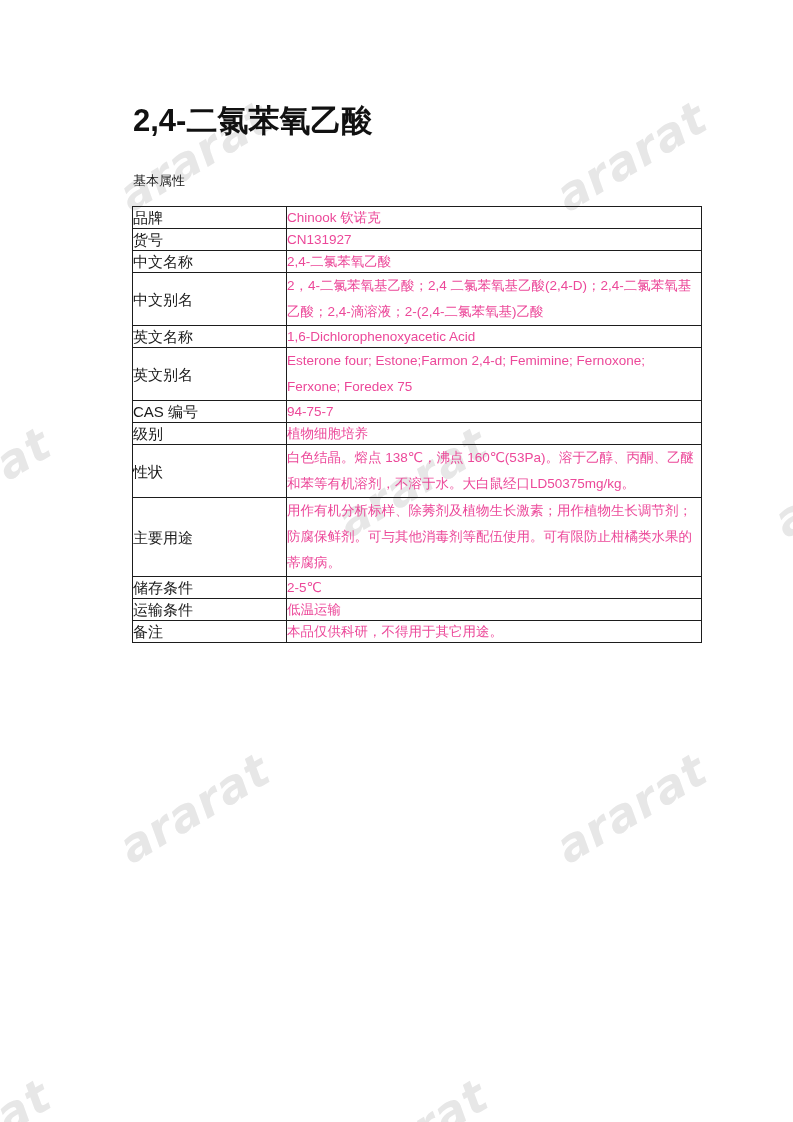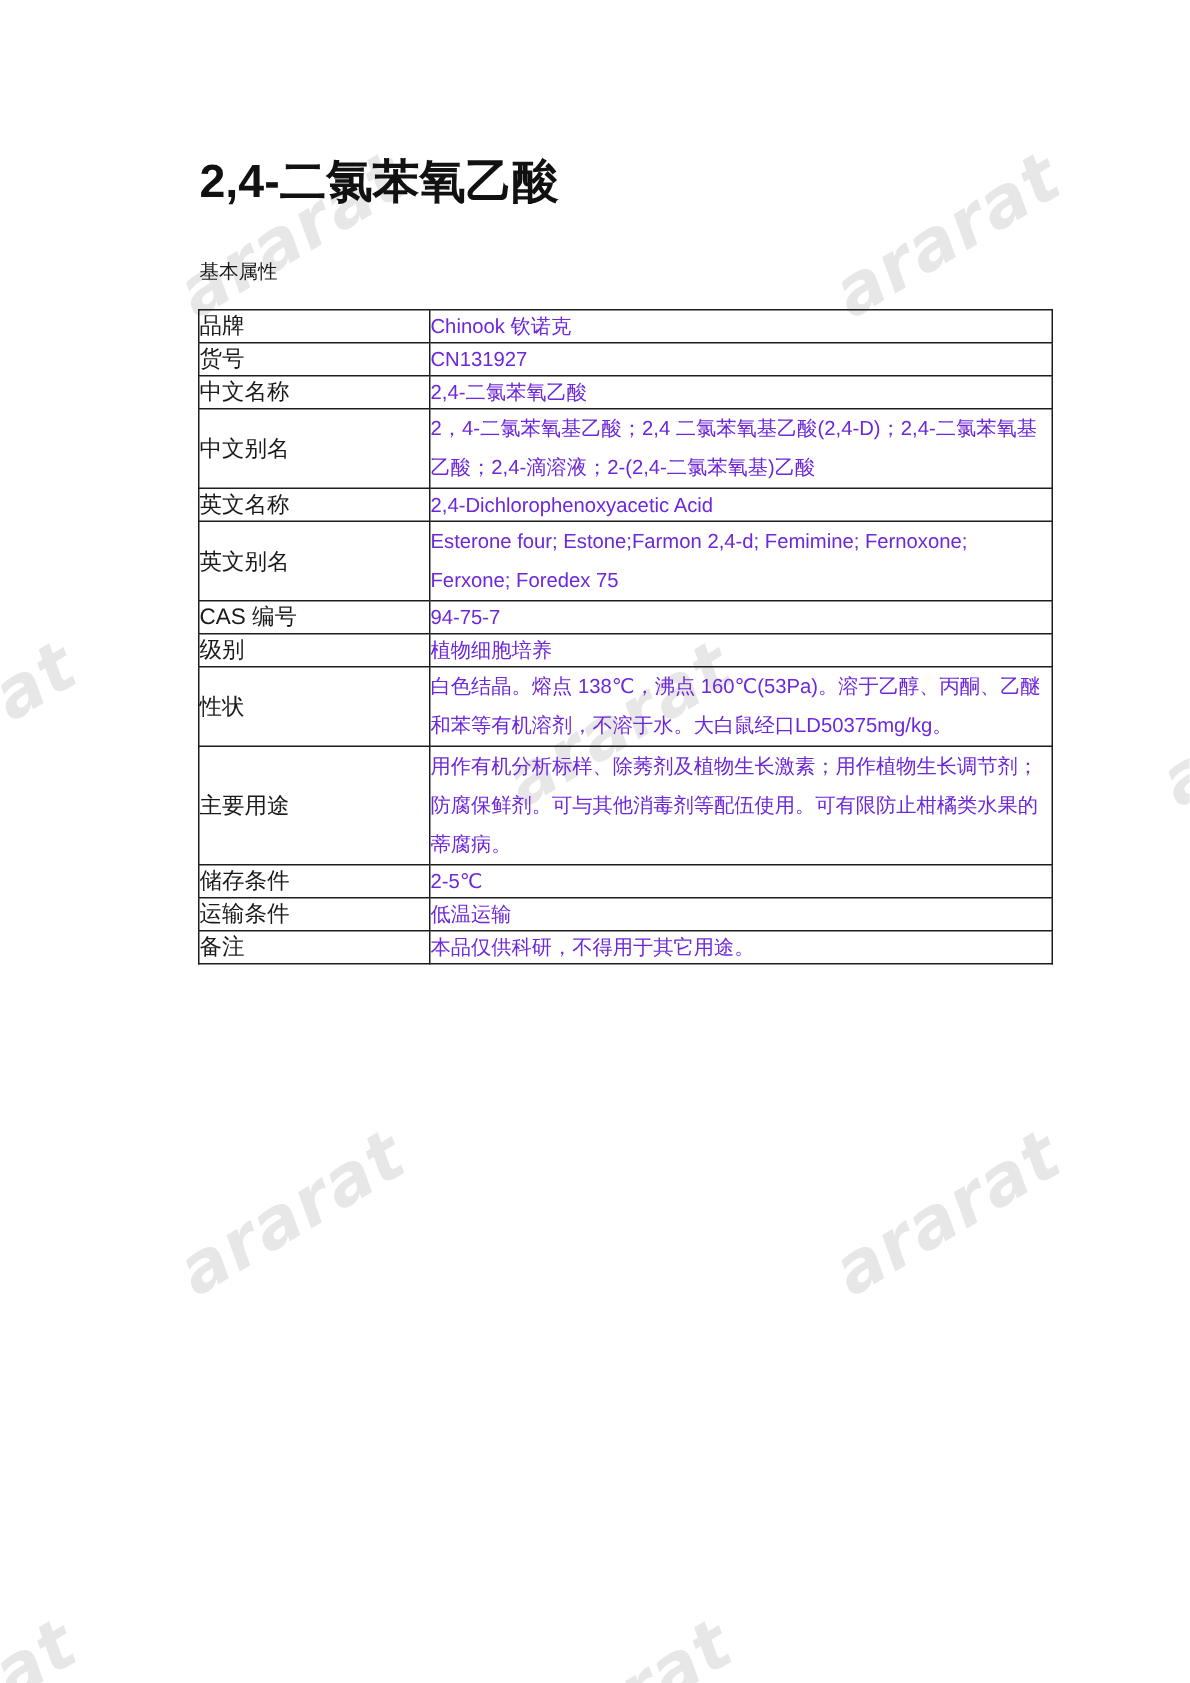--- a/index.html
+++ b/index.html
@@ -95,21 +95,21 @@
     font-size: 15px;
     line-height: 21px;
     color: #1a1a1a;
     white-space: nowrap;
   }
   td.v {
     width: 414px;
     padding: 7px 10px 7px 10px;
     font-size: 13.5px;
     line-height: 26px;
-    color: #6d28d9;
+    color: #ec4899;
   }
   td.v.single {
     line-height: 21px;
     padding-top: 6px;
     padding-bottom: 6px;
   }
   td.v sub {
     font-size: 9.5px;
     vertical-align: baseline;
     position: relative;
@@ -152,21 +152,21 @@
         <tr>
           <td class="k">中文名称</td>
           <td class="v single">2,4-二氯苯氧乙酸</td>
         </tr>
         <tr>
           <td class="k">中文别名</td>
           <td class="v">2，4-二氯苯氧基乙酸；2,4 二氯苯氧基乙酸(2,4-D)；2,4-二氯苯氧基乙酸；2,4-滴溶液；2-(2,4-二氯苯氧基)乙酸</td>
         </tr>
         <tr>
           <td class="k">英文名称</td>
-          <td class="v single">2,4-Dichlorophenoxyacetic Acid</td>
+          <td class="v single">1,6-Dichlorophenoxyacetic Acid</td>
         </tr>
         <tr>
           <td class="k">英文别名</td>
           <td class="v">Esterone four; Estone;Farmon 2,4-d; Femimine; Fernoxone; Ferxone;  Foredex 75</td>
         </tr>
         <tr>
           <td class="k">CAS 编号</td>
           <td class="v single">94-75-7</td>
         </tr>
         <tr>

